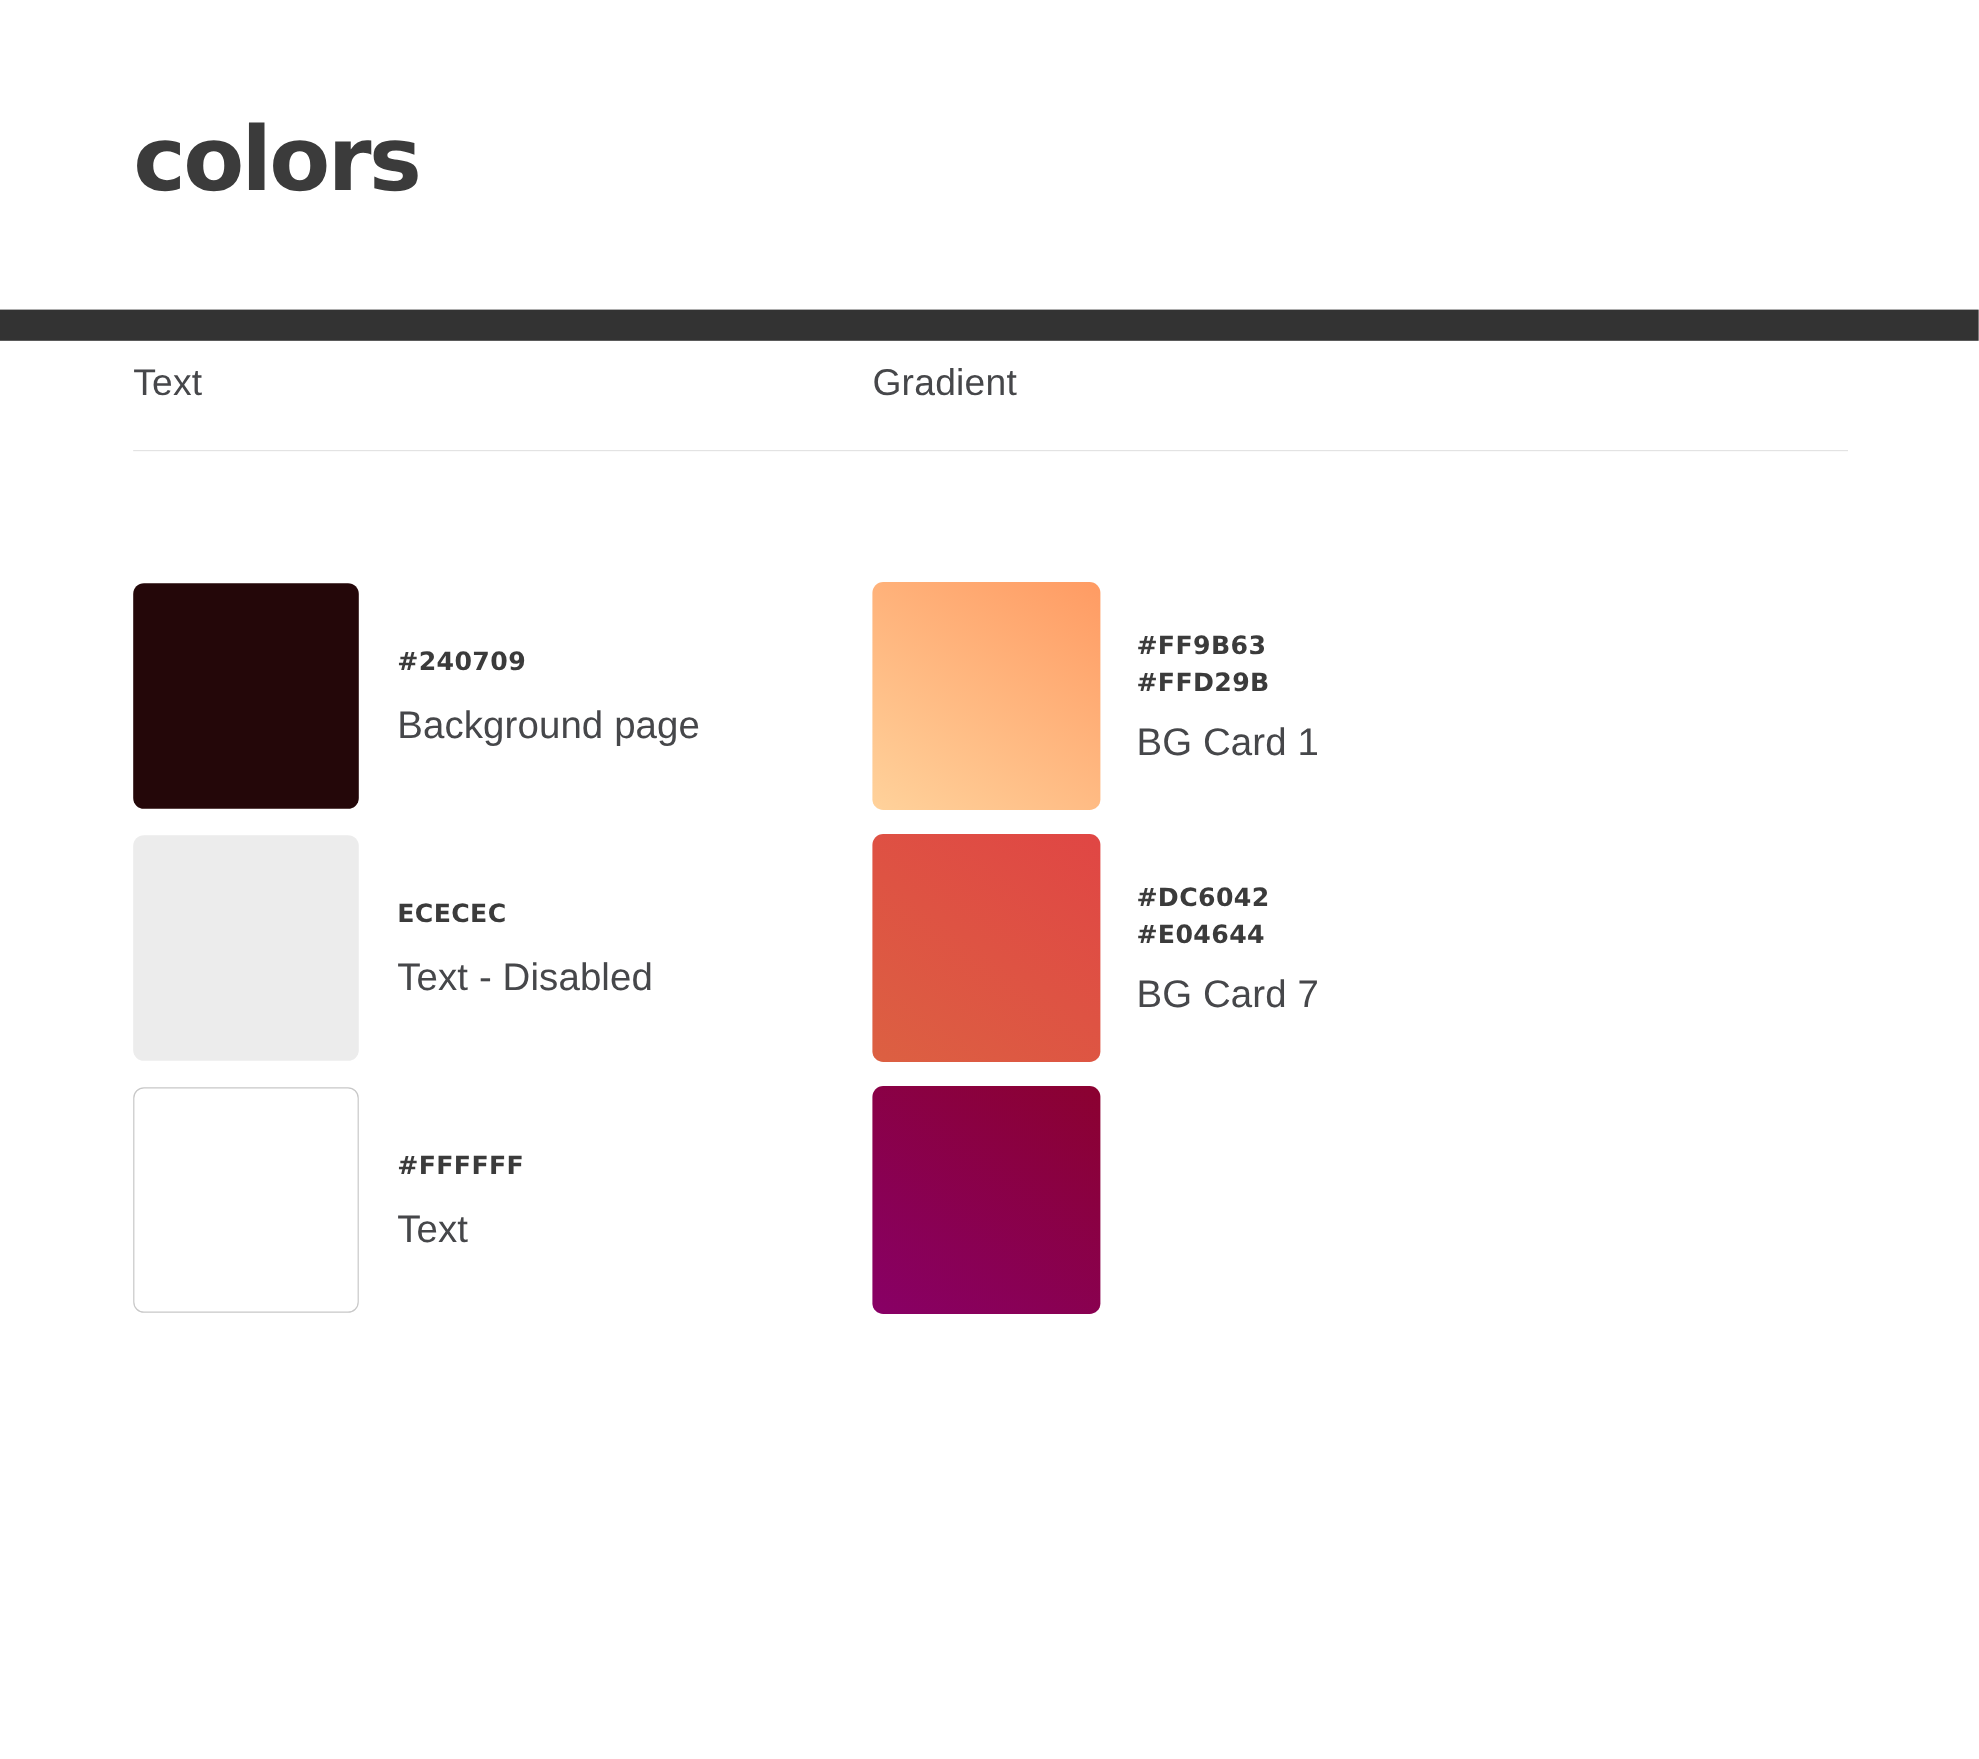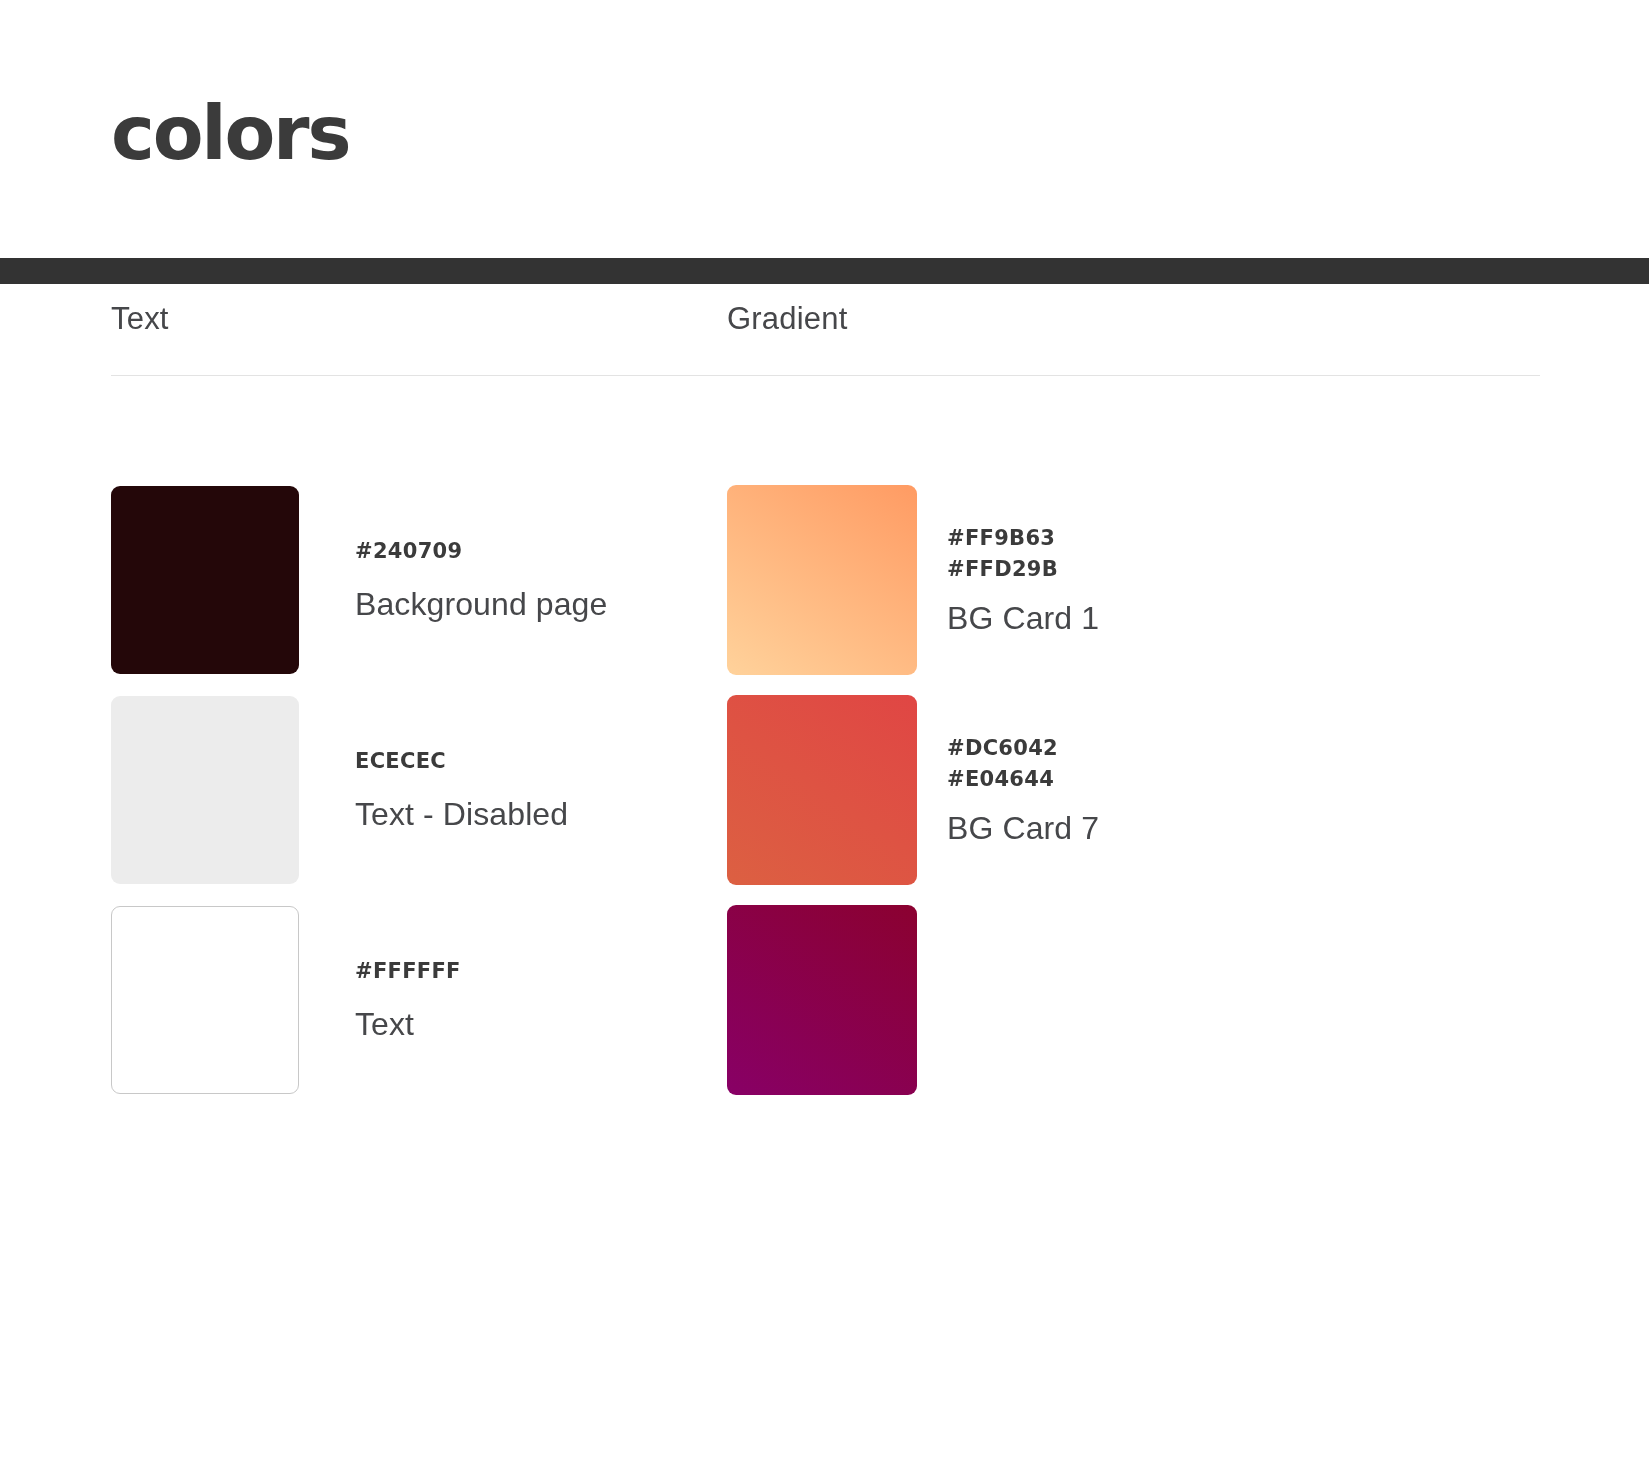--- a/index.html
+++ b/index.html
@@ -64,21 +64,21 @@
     display: flex;
     flex-direction: column;
   }
   .swatch-grid.colors    { left: 111px; top: 475px; }
   .swatch-grid.gradients { left: 727px; top: 475px; }
 
   .swatch-row {
     display: flex;
     align-items: center;
   }
-  .swatch-grid.colors .swatch-row    { height: 210px; gap: 24px; }
+  .swatch-grid.colors .swatch-row    { height: 210px; }
   .swatch-grid.gradients .swatch-row { height: 210px; justify-content: space-between; }
 
   .swatch-box {
     width: 188px;
     height: 188px;
     border-radius: 9px;
     flex: 0 0 auto;
   }
   .swatch-grid.gradients .swatch-box {
     width: 190px;

